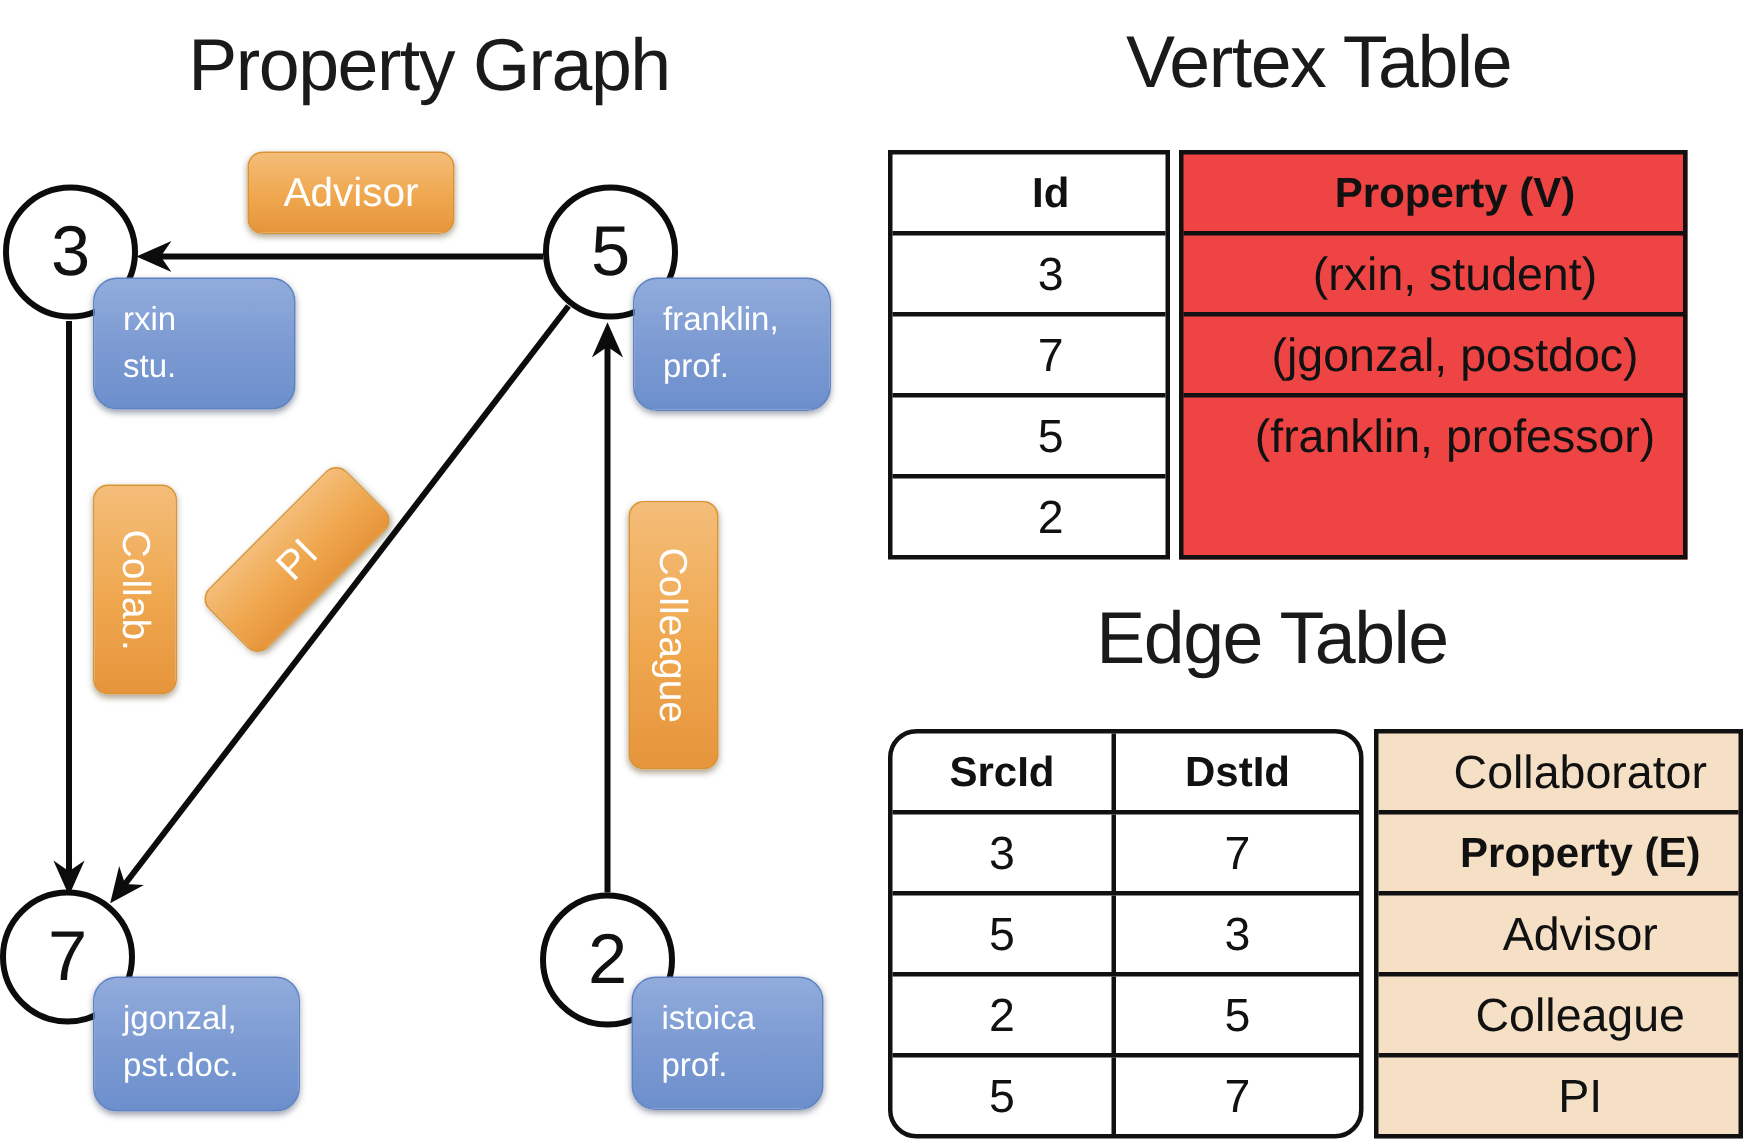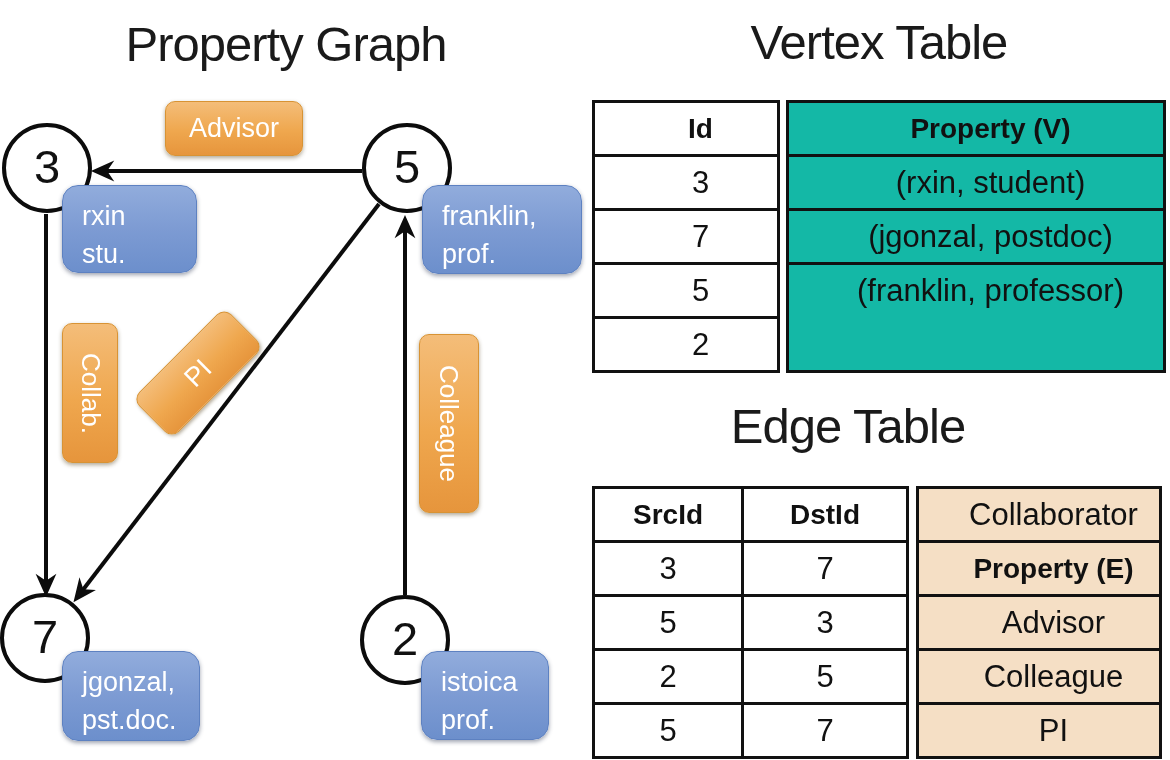--- a/index.html
+++ b/index.html
@@ -44,40 +44,40 @@
   #pill-colleague{left:419px;top:334px;width:60px;height:179px;}
   #pill-pi{left:133px;top:345px;width:130px;height:56px;transform:rotate(-45deg);}
   .vtext{transform:rotate(90deg);white-space:nowrap;font-size:26px;}
 
   
   .vbox{
     position:absolute;border-radius:16px;box-sizing:border-box;
     background:linear-gradient(180deg,#91acdc 0%,#7d9bd3 50%,#6c8fcc 100%);
     border:1px solid #5d81c1;
     box-shadow:0 2px 4px rgba(40,50,80,0.45);
-    color:#fff;font-size:27px;line-height:1.42;
+    color:#fff;font-size:22px;line-height:1.42;
     padding:11px 10px 0 19px;white-space:pre-line;
   }
   #vbox-rxin{left:62px;top:185px;width:135px;height:88px;}
-  #vbox-franklin{left:422px;top:185px;width:160px;height:89px;}
+  #vbox-franklin{left:422px;top:185px;width:132px;height:89px;}
   #vbox-jgonzal{left:62px;top:651px;width:138px;height:90px;}
   #vbox-istoica{left:421px;top:651px;width:128px;height:89px;}
 
   
   .tbl{position:absolute;display:flex;}
   #vertex-table{left:592px;top:100px;width:574px;gap:6px;}
   #edge-table{left:592px;top:486px;width:574px;gap:7px;}
   .subtbl{border:3px solid #111;box-sizing:border-box;background:#fff;}
   .trow{height:51px;display:flex;align-items:center;justify-content:center;
         font-size:31px;color:#111;padding-left:29px;}
   .trow + .trow{border-top:3px solid #111;}
   .trow.hdr{font-size:28px;font-weight:bold;}
   #vt-id-col{width:188px;}
-  #vt-prop-col{width:380px;background:#14b8a6;}
-  #et-srcdst-col{width:317px;}
+  #vt-prop-col{width:339px;background:#ef4444;}
+  #et-srcdst-col{width:317px;border-radius:19px;}
   #et-prop-col{width:246px;background:#f5dfc5;}
   .row2{display:grid;grid-template-columns:146px 1fr;height:51px;}
   .row2 + .row2{border-top:3px solid #111;}
   .row2 .c{display:flex;align-items:center;justify-content:center;font-size:31px;}
   .row2 .c.hdr{font-size:28px;font-weight:bold;}
   .row2 .c + .c{border-left:3px solid #111;}
 </style>
 </head>
 <body>
 

